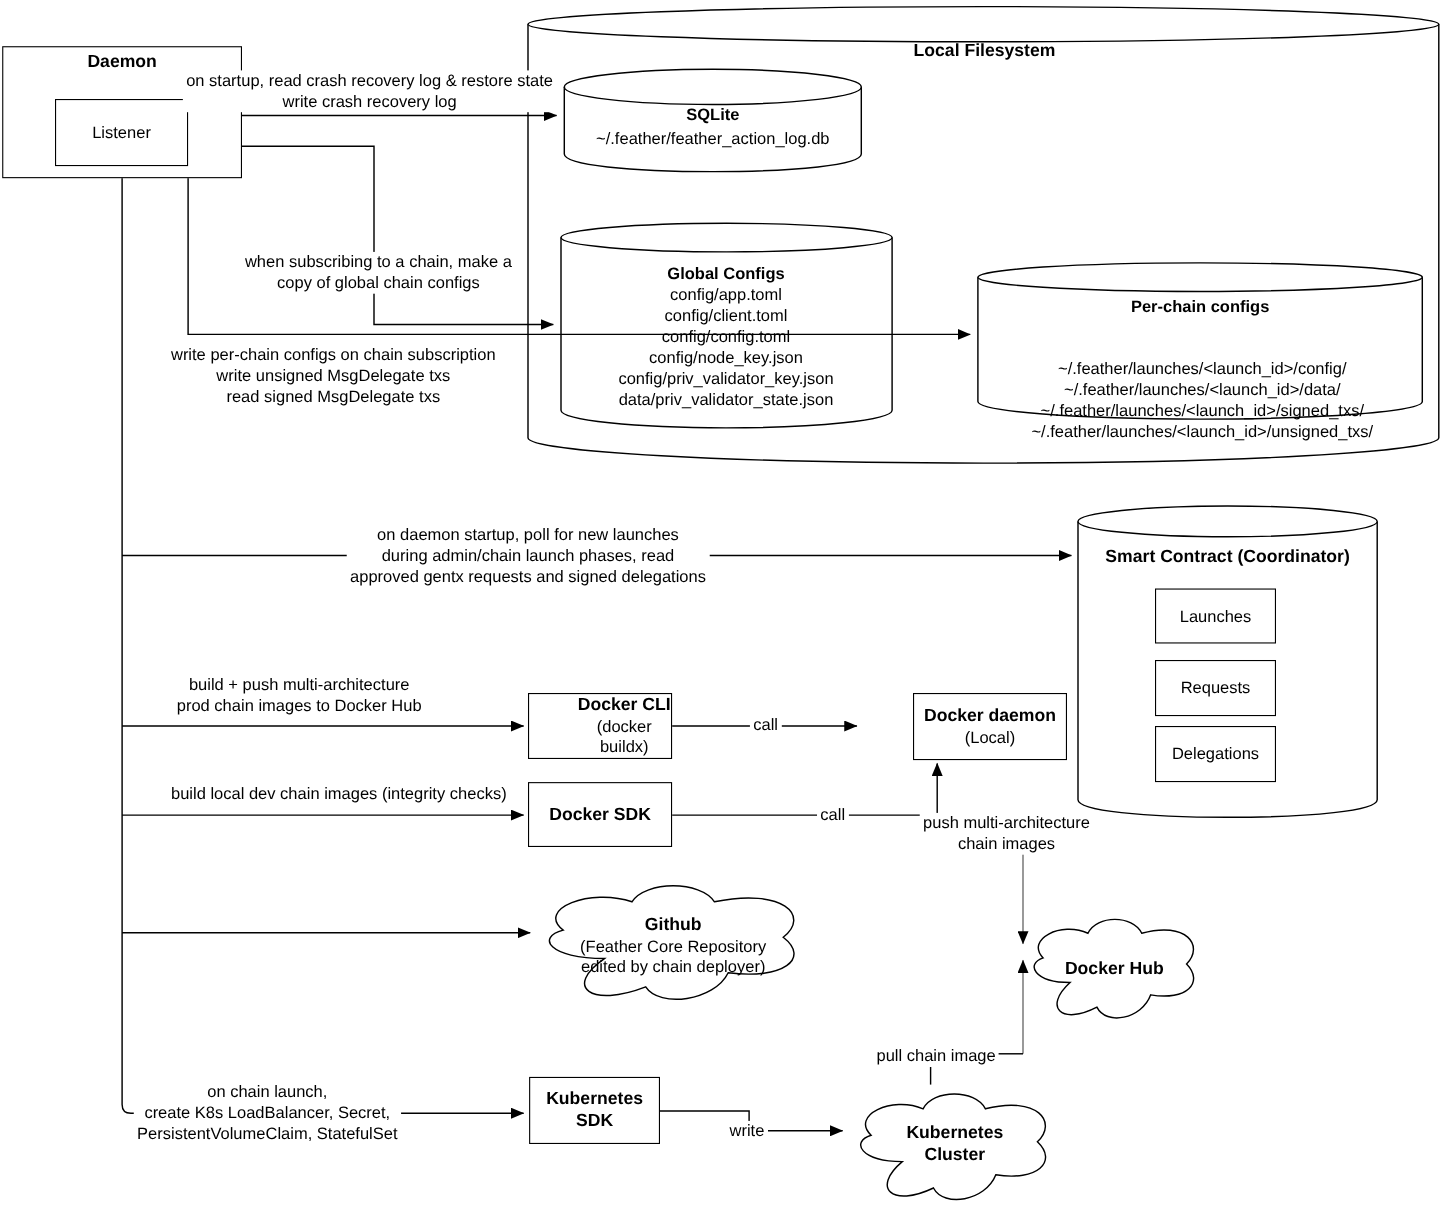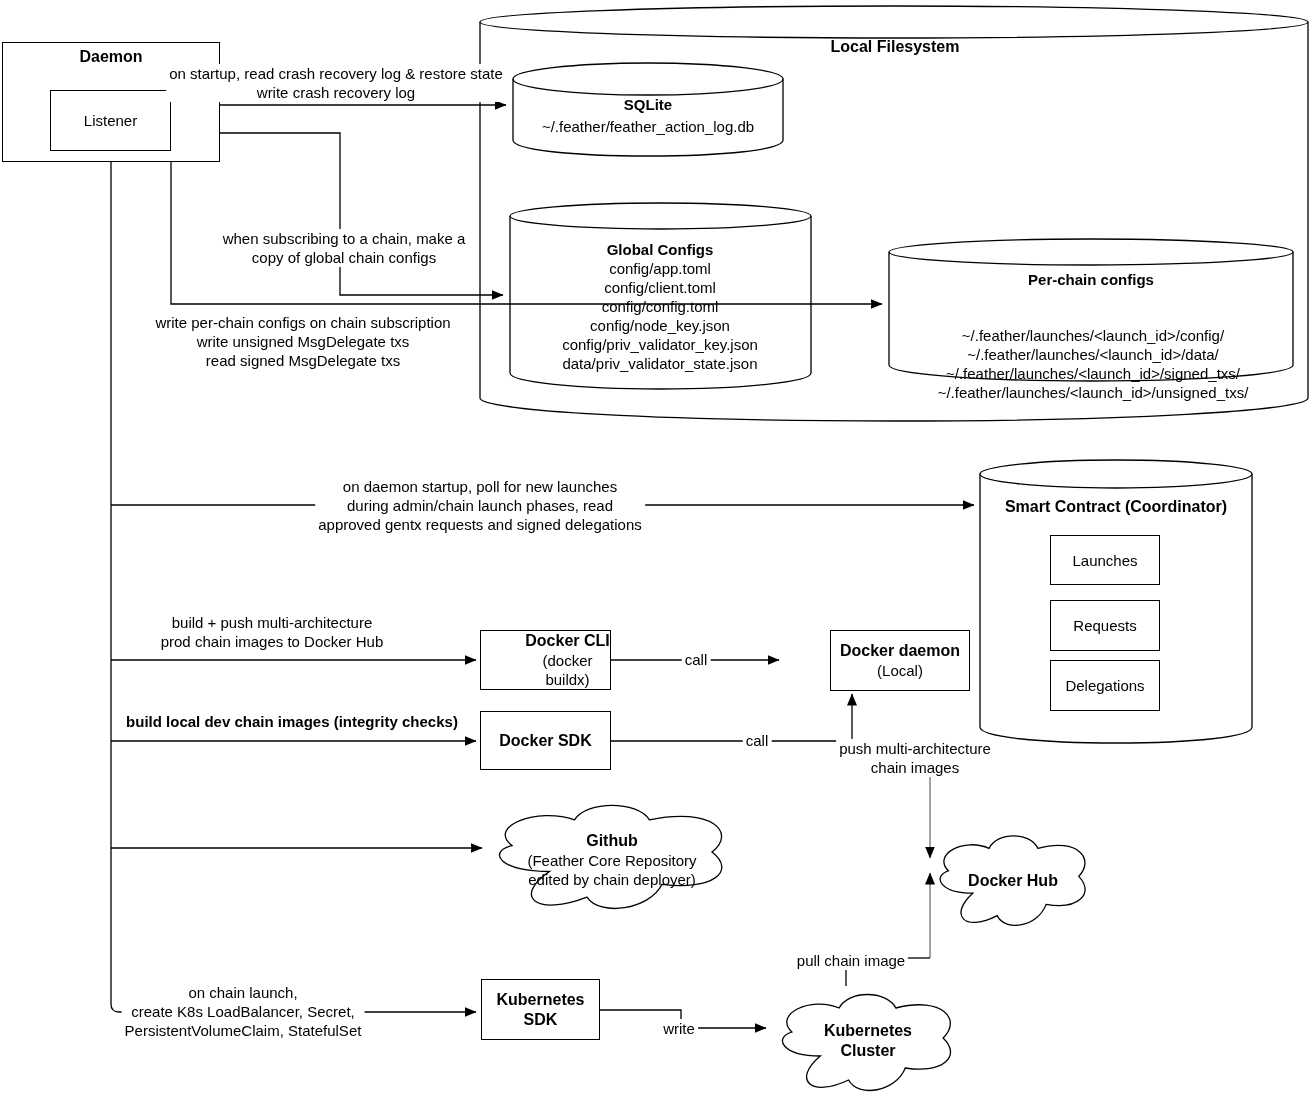--- a/index.html
+++ b/index.html
@@ -174,21 +174,21 @@
   <div class="lbl" style="left:480px; top:477px;">
     <div>on daemon startup, poll for new launches</div>
     <div>during admin/chain launch phases, read</div>
     <div>approved gentx requests and signed delegations</div>
   </div>
   <div class="lbl" style="left:272px; top:613px;">
     <div>build + push multi-architecture</div>
     <div>prod chain images to Docker Hub</div>
   </div>
   <div class="lbl" style="left:696px; top:650px;">call</div>
-  <div class="lbl" style="left:292px; top:712px;font-weight:bold;">build local dev chain images (integrity checks)</div>
+  <div class="lbl" style="left:308px; top:712px;">build local dev chain images (integrity checks)</div>
   <div class="lbl" style="left:757px; top:731px;">call</div>
   <div class="lbl" style="left:915px; top:739px;">
     <div>push multi-architecture</div>
     <div>chain images</div>
   </div>
   <div class="lbl" style="left:851px; top:951px;">pull chain image</div>
   <div class="lbl" style="left:243px; top:983px;">
     <div>on chain launch,</div>
     <div>create K8s LoadBalancer, Secret,</div>
     <div>PersistentVolumeClaim, StatefulSet</div>

